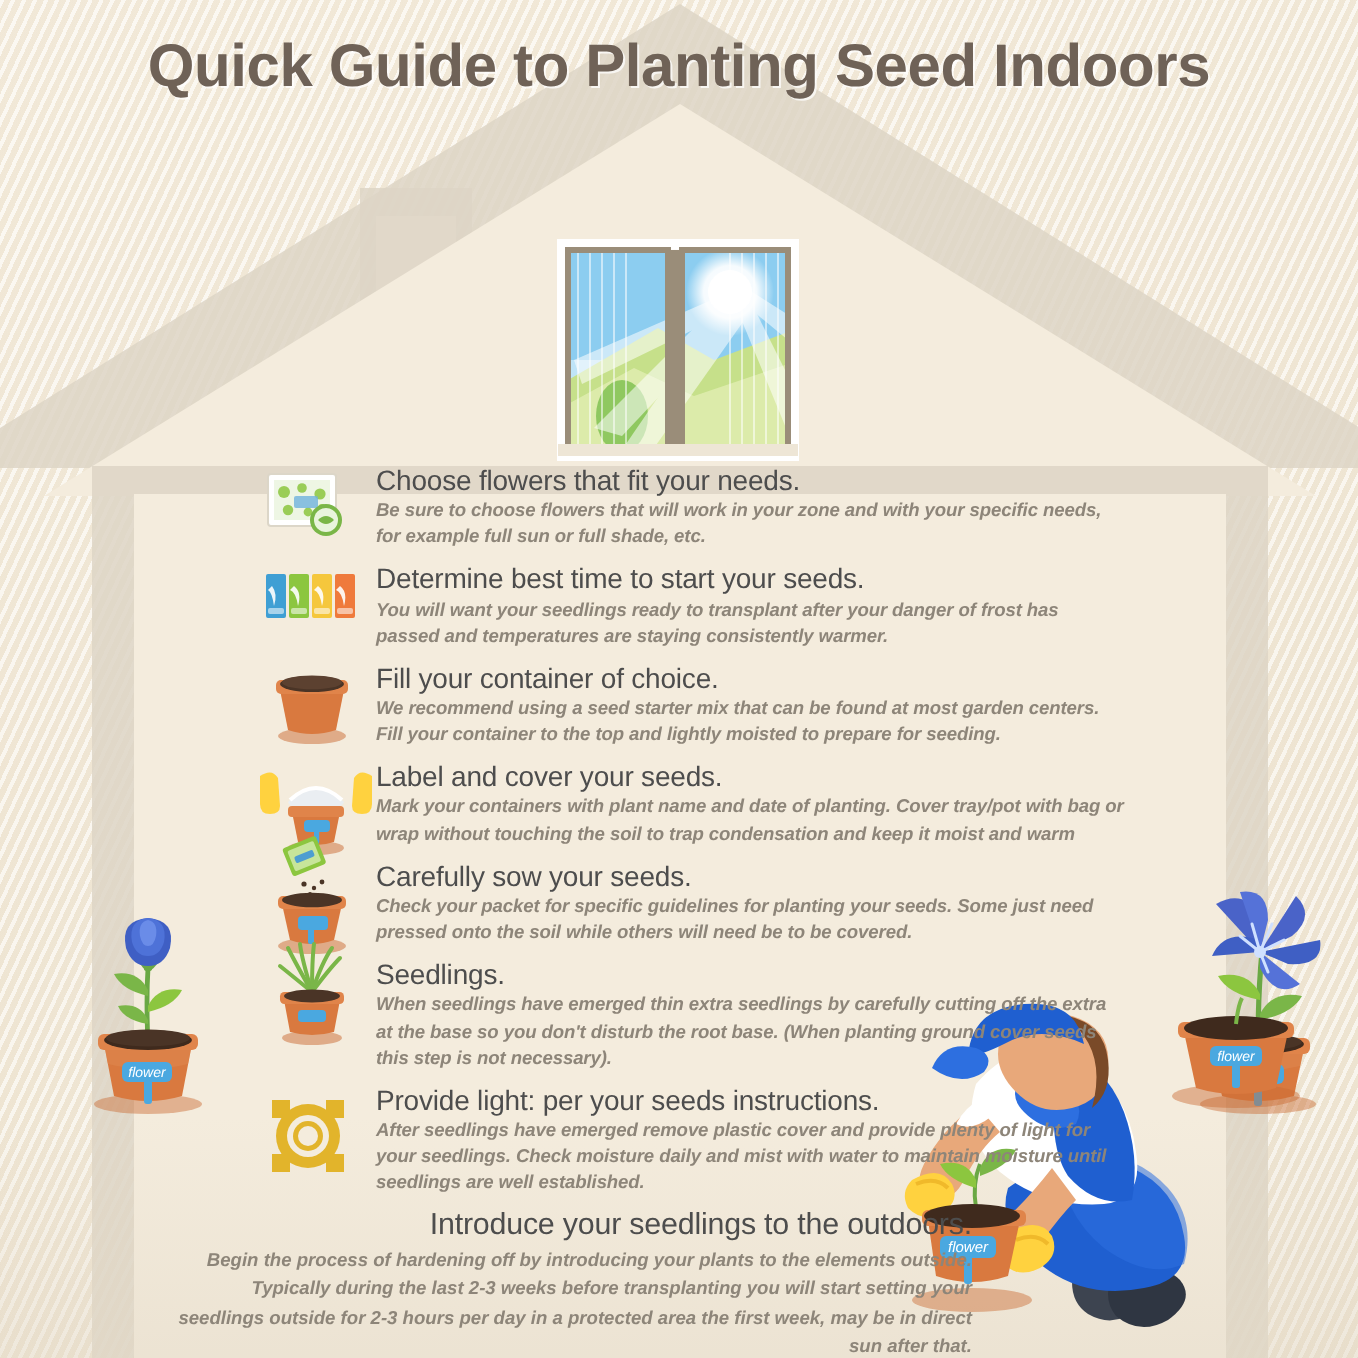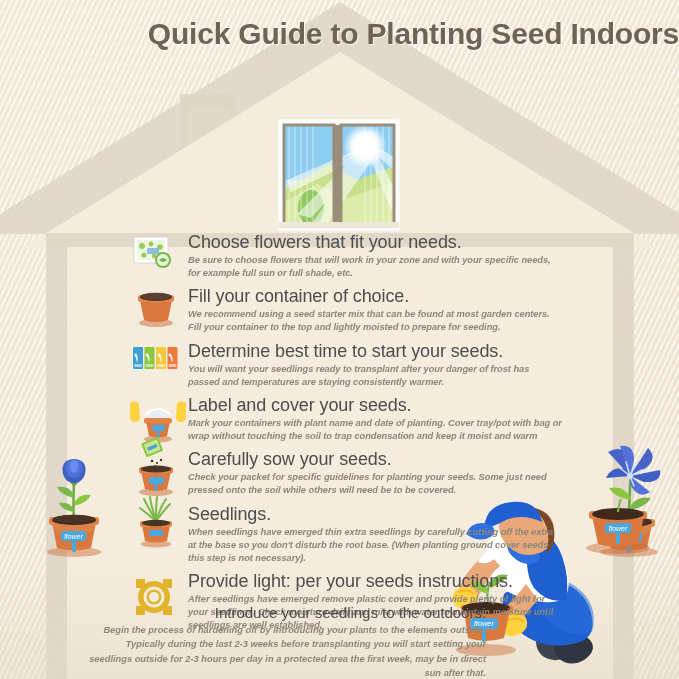--- a/index.html
+++ b/index.html
@@ -52,21 +52,21 @@
     position:absolute;left:188px;top:108px;width:40px;height:140px;
     background:#f4ecdd;
   }
   .floor-shadow{
     position:absolute;left:0;right:0;bottom:0;height:120px;
     background:linear-gradient(180deg,rgba(223,213,196,0) 0%,rgba(226,216,198,.45) 100%);
   }
 
   
   .title{
-    position:absolute;left:0;right:0;top:17px;text-align:right;
+    position:absolute;left:0;right:0;top:17px;text-align:center;
     font-size:30px;font-weight:bold;letter-spacing:-.2px;
     color:#6f6257;
     text-shadow:1px 1px 0 rgba(255,255,255,.75);
     font-family:"Liberation Sans", sans-serif;
     z-index:6;
   }
 
   
   .window{
     position:absolute;left:277px;top:118px;width:124px;height:114px;
@@ -77,21 +77,21 @@
   .steps{
     position:absolute;left:132px;top:232px;width:430px;z-index:7;
   }
   .step{position:relative;min-height:30px;margin-bottom:1px;}
   .step .icon{
     position:absolute;left:0;top:2px;width:52px;height:52px;
   }
   .step .body{margin-left:56px;}
   .step h3{
     margin:0;padding:0;
-    font-size:18px;font-weight:normal;color:#4d4d4d;
+    font-size:14px;font-weight:normal;color:#4d4d4d;
     line-height:1.22;letter-spacing:-.1px;
   }
   .step p{
     margin:0;padding:0 0 5px 0;
     font-size:9.3px;font-style:italic;color:#8d8579;
     line-height:1.42;letter-spacing:-.05px;font-weight:bold;
   }
 
   
   .footer{
@@ -200,60 +200,60 @@
         </svg>
       </div>
       <div class="body">
         <h3>Choose flowers that fit your needs.</h3>
         <p>Be sure to choose flowers that will work in your zone and with your specific needs, for example full sun or full shade, etc.</p>
       </div>
     </div>
 
     <div class="step">
       <div class="icon">
+        <svg width="50" height="34" viewBox="0 0 50 34">
+          <g>
+            <rect x="1" y="4" width="10" height="22" rx="1" fill="#3f9fd4"></rect>
+            <rect x="12.5" y="4" width="10" height="22" rx="1" fill="#8cc63f"></rect>
+            <rect x="24" y="4" width="10" height="22" rx="1" fill="#f5c73c"></rect>
+            <rect x="35.5" y="4" width="10" height="22" rx="1" fill="#ef7a3c"></rect>
+          </g>
+          <g fill="#ffffff" opacity=".9">
+            <path d="M4 10 q3 4 1 10 q-1 -7 -3 -8 z"></path>
+            <path d="M15 10 q4 3 2 10 q-1 -7 -4 -8 z"></path>
+            <path d="M27 10 q4 3 2 10 q-1 -7 -4 -8 z"></path>
+            <path d="M38 10 q4 3 2 10 q-1 -7 -4 -8 z"></path>
+          </g>
+          <g fill="#ffffff" opacity=".55">
+            <rect x="2" y="21" width="8" height="3" rx="1"></rect>
+            <rect x="13.5" y="21" width="8" height="3" rx="1"></rect>
+            <rect x="25" y="21" width="8" height="3" rx="1"></rect>
+            <rect x="36.5" y="21" width="8" height="3" rx="1"></rect>
+          </g>
+        </svg>
+      </div>
+      <div class="body">
+        <h3>Determine best time to start your seeds.</h3>
+        <p>You will want your seedlings ready to transplant after your danger of frost has passed and temperatures are staying consistently warmer.</p>
+      </div>
+    </div>
+
+    <div class="step">
+      <div class="icon">
         <svg width="48" height="44" viewBox="0 0 48 44">
           <ellipse cx="24" cy="35" rx="17" ry="4" fill="#c96a33" opacity=".5"></ellipse>
           <path d="M8 12 L40 12 L36 32 Q24 36 12 32 Z" fill="#d9793f"></path>
           <rect x="6" y="7" width="36" height="7" rx="2.5" fill="#e0844a"></rect>
           <ellipse cx="24" cy="9" rx="16" ry="4" fill="#4a3426"></ellipse>
           <ellipse cx="24" cy="8.2" rx="15" ry="3.4" fill="#5c4130"></ellipse>
         </svg>
       </div>
       <div class="body">
         <h3>Fill your container of choice.</h3>
         <p>We recommend using a seed starter mix that can be found at most garden centers. Fill your container to the top and lightly moisted to prepare for seeding.</p>
-      </div>
-    </div>
-
-    <div class="step">
-      <div class="icon">
-        <svg width="50" height="34" viewBox="0 0 50 34">
-          <g>
-            <rect x="1" y="4" width="10" height="22" rx="1" fill="#3f9fd4"></rect>
-            <rect x="12.5" y="4" width="10" height="22" rx="1" fill="#8cc63f"></rect>
-            <rect x="24" y="4" width="10" height="22" rx="1" fill="#f5c73c"></rect>
-            <rect x="35.5" y="4" width="10" height="22" rx="1" fill="#ef7a3c"></rect>
-          </g>
-          <g fill="#ffffff" opacity=".9">
-            <path d="M4 10 q3 4 1 10 q-1 -7 -3 -8 z"></path>
-            <path d="M15 10 q4 3 2 10 q-1 -7 -4 -8 z"></path>
-            <path d="M27 10 q4 3 2 10 q-1 -7 -4 -8 z"></path>
-            <path d="M38 10 q4 3 2 10 q-1 -7 -4 -8 z"></path>
-          </g>
-          <g fill="#ffffff" opacity=".55">
-            <rect x="2" y="21" width="8" height="3" rx="1"></rect>
-            <rect x="13.5" y="21" width="8" height="3" rx="1"></rect>
-            <rect x="25" y="21" width="8" height="3" rx="1"></rect>
-            <rect x="36.5" y="21" width="8" height="3" rx="1"></rect>
-          </g>
-        </svg>
-      </div>
-      <div class="body">
-        <h3>Determine best time to start your seeds.</h3>
-        <p>You will want your seedlings ready to transplant after your danger of frost has passed and temperatures are staying consistently warmer.</p>
       </div>
     </div>
 
     <div class="step">
       <div class="icon" style="left:-4px;width:60px;">
         <svg width="60" height="48" viewBox="0 0 60 48">
           <path d="M2 6 q6 -4 9 1 l1 14 q0 4 -5 4 q-5 0 -5 -5 z" fill="#ffd23f"></path>
           <path d="M58 6 q-6 -4 -9 1 l-1 14 q0 4 5 4 q5 0 5 -5 z" fill="#ffd23f"></path>
           <path d="M16 19 q14 -14 28 0 q-2 5 -14 5 q-12 0 -14 -5 z" fill="#e9eef2" opacity=".95"></path>
           <path d="M17 18 q13 -12 26 0" fill="none" stroke="#ffffff" stroke-width="2"></path>

